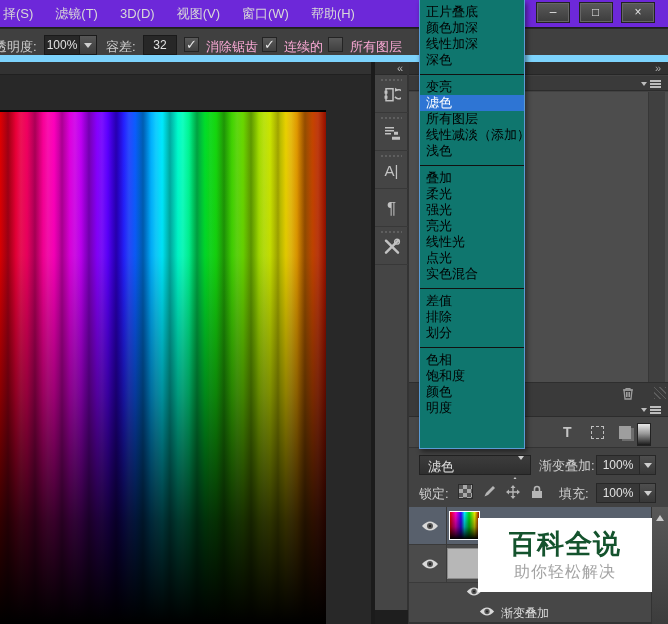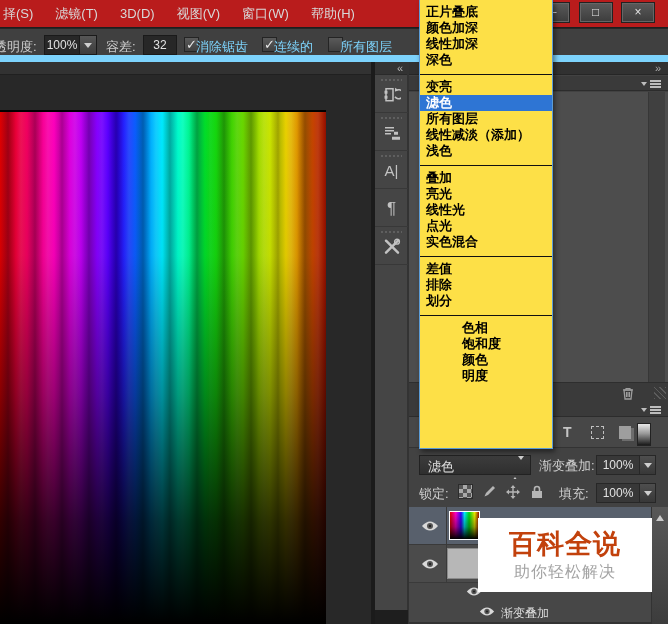--- a/index.html
+++ b/index.html
@@ -2,21 +2,21 @@
 <html><head>
 <meta charset="utf-8">
 <style>
   * { margin:0; padding:0; box-sizing:border-box; }
   html,body { width:668px; height:624px; overflow:hidden; background:#262626;
     font-family:"Liberation Sans","DejaVu Sans",sans-serif; }
   #app { position:relative; width:668px; height:624px; }
 
   
   #menubar { position:absolute; left:0; top:0; width:668px; height:28px;
-    background:#b91c1c; border-bottom:1px solid #1e1e1e; }
+    background:#6d28d9; border-bottom:1px solid #1e1e1e; }
   #menu-items { position:absolute; left:-8px; top:0; height:28px; white-space:nowrap; }
   .menu-item { display:inline-block; padding:0 11px; line-height:28px; font-size:13px;
     color:#d8d8d8; cursor:default; }
   #win-controls { position:absolute; right:14px; top:2px; }
   .win-btn { display:inline-block; width:32px; height:19px; margin-left:6px;
     background:linear-gradient(#585858,#3e3e3e); border:1px solid #666;
     outline:1px solid #222; color:#e3e3e3; font-size:12px; line-height:17px;
     text-align:center; }
 
   
@@ -29,21 +29,21 @@
   #opacity-drop { position:absolute; left:80px; top:6px; width:17px; height:20px;
     background:linear-gradient(#565656,#3c3c3c); border:1px solid #1a1a1a; border-left:none; }
   .tri-down { position:absolute; left:50%; top:50%; margin:-2px 0 0 -4px; width:0; height:0;
     border-left:4px solid transparent; border-right:4px solid transparent;
     border-top:5px solid #cfcfcf; }
   #opt-checks { position:absolute; left:184px; top:0; height:33px; }
   .opt-check { position:absolute; top:8px; height:16px; }
   .cb-box { position:absolute; left:0; top:0; width:15px; height:15px;
     background:linear-gradient(#5a5a5a,#404040); border:1px solid #242424;
     color:#e8e8e8; font-size:13px; line-height:14px; text-align:center; font-weight:bold; }
-  .cb-label { position:absolute; left:12px; top:1px; font-size:13px; color:#7dd3fc; white-space:nowrap; }
+  .cb-label { position:absolute; left:22px; top:1px; font-size:13px; color:#f9a8d4; white-space:nowrap; }
 
   
   #canvas-area { position:absolute; left:0; top:62px; width:371px; height:562px; background:#282828; }
   #canvas-tabband { position:absolute; left:0; top:0; width:100%; height:13px;
     background:#323232; border-bottom:1px solid #202020; }
   #doc-image { position:absolute; left:0; top:48px; width:326px; height:514px;
     border-top:2px solid #000;
     background:
       linear-gradient(to bottom, rgba(0,0,0,0) 0%, rgba(0,0,0,0.04) 28%,
         rgba(0,0,0,0.38) 55%, rgba(0,0,0,0.78) 80%, #000 100%),
@@ -147,25 +147,25 @@
     border-bottom:6px solid #c9c9c9; }
 
   
   #watermark { position:absolute; left:478px; top:518px; width:174px; height:74px; background:#fff; z-index:30; }
   #wm-title { position:absolute; left:0; top:8px; width:100%; text-align:center;
     font-size:27px; font-weight:bold; letter-spacing:1px; }
   #wm-sub { position:absolute; left:0; top:44px; width:100%; text-align:center;
     font-size:16px; letter-spacing:1px; }
 
   
-  #blend-dropdown { position:absolute; left:419px; top:0; width:134px; height:449px;
-    background:#fde047; border:1px solid #5b9bd5; border-top:none;
-    box-shadow:2px 3px 5px rgba(0,0,0,.45); z-index:20;font-weight:bold; }
+  #blend-dropdown { position:absolute; left:419px; top:0; width:106px; height:449px;
+    background:#0f766e; border:1px solid #5b9bd5; border-top:none;
+    box-shadow:2px 3px 5px rgba(0,0,0,.45); z-index:20; }
   .dd-group { padding:4px 0 6px 0; border-bottom:1px solid #111; }
-  .dd-group:last-child { border-bottom:none;padding-left:36px; }
+  .dd-group:last-child { border-bottom:none; }
   .dd-item { height:16px; line-height:16px; font-size:13px; color:#000; padding-left:6px;
     white-space:nowrap; cursor:default; }
   .dd-item.sel { background:#2e75d4; color:#fff; }
 
   svg { display:block; }
 </style>
 </head>
 <body>
 
 <div id="app">
@@ -375,40 +375,42 @@
         <span id="fx-label">渐变叠加</span>
       </div>
       <div id="layers-bottom"></div>
     </div>
     <div id="layers-scrollcol">
       <span class="scroll-up"></span>
     </div>
   </div>
 
   <div id="watermark">
-    <div id="wm-title" style="color: #c2410c;">百科全说</div>
+    <div id="wm-title" style="color: #14532d;">百科全说</div>
     <div id="wm-sub" style="color: rgb(163, 163, 163);">助你轻松解决</div>
   </div>
 
   <div id="blend-dropdown">
       <div class="dd-group">
         <div class="dd-item">正片叠底</div>
         <div class="dd-item">颜色加深</div>
         <div class="dd-item">线性加深</div>
         <div class="dd-item">深色</div>
       </div>
       <div class="dd-group">
         <div class="dd-item">变亮</div>
         <div class="dd-item sel" style="background: rgb(46, 117, 212);">滤色</div>
         <div class="dd-item">所有图层</div>
         <div class="dd-item">线性减淡（添加）</div>
         <div class="dd-item">浅色</div>
       </div>
       <div class="dd-group">
         <div class="dd-item">叠加</div>
+        <div class="dd-item">柔光</div>
+        <div class="dd-item">强光</div>
         <div class="dd-item">亮光</div>
         <div class="dd-item">线性光</div>
         <div class="dd-item">点光</div>
         <div class="dd-item">实色混合</div>
       </div>
       <div class="dd-group">
         <div class="dd-item">差值</div>
         <div class="dd-item">排除</div>
         <div class="dd-item">划分</div>
       </div>

